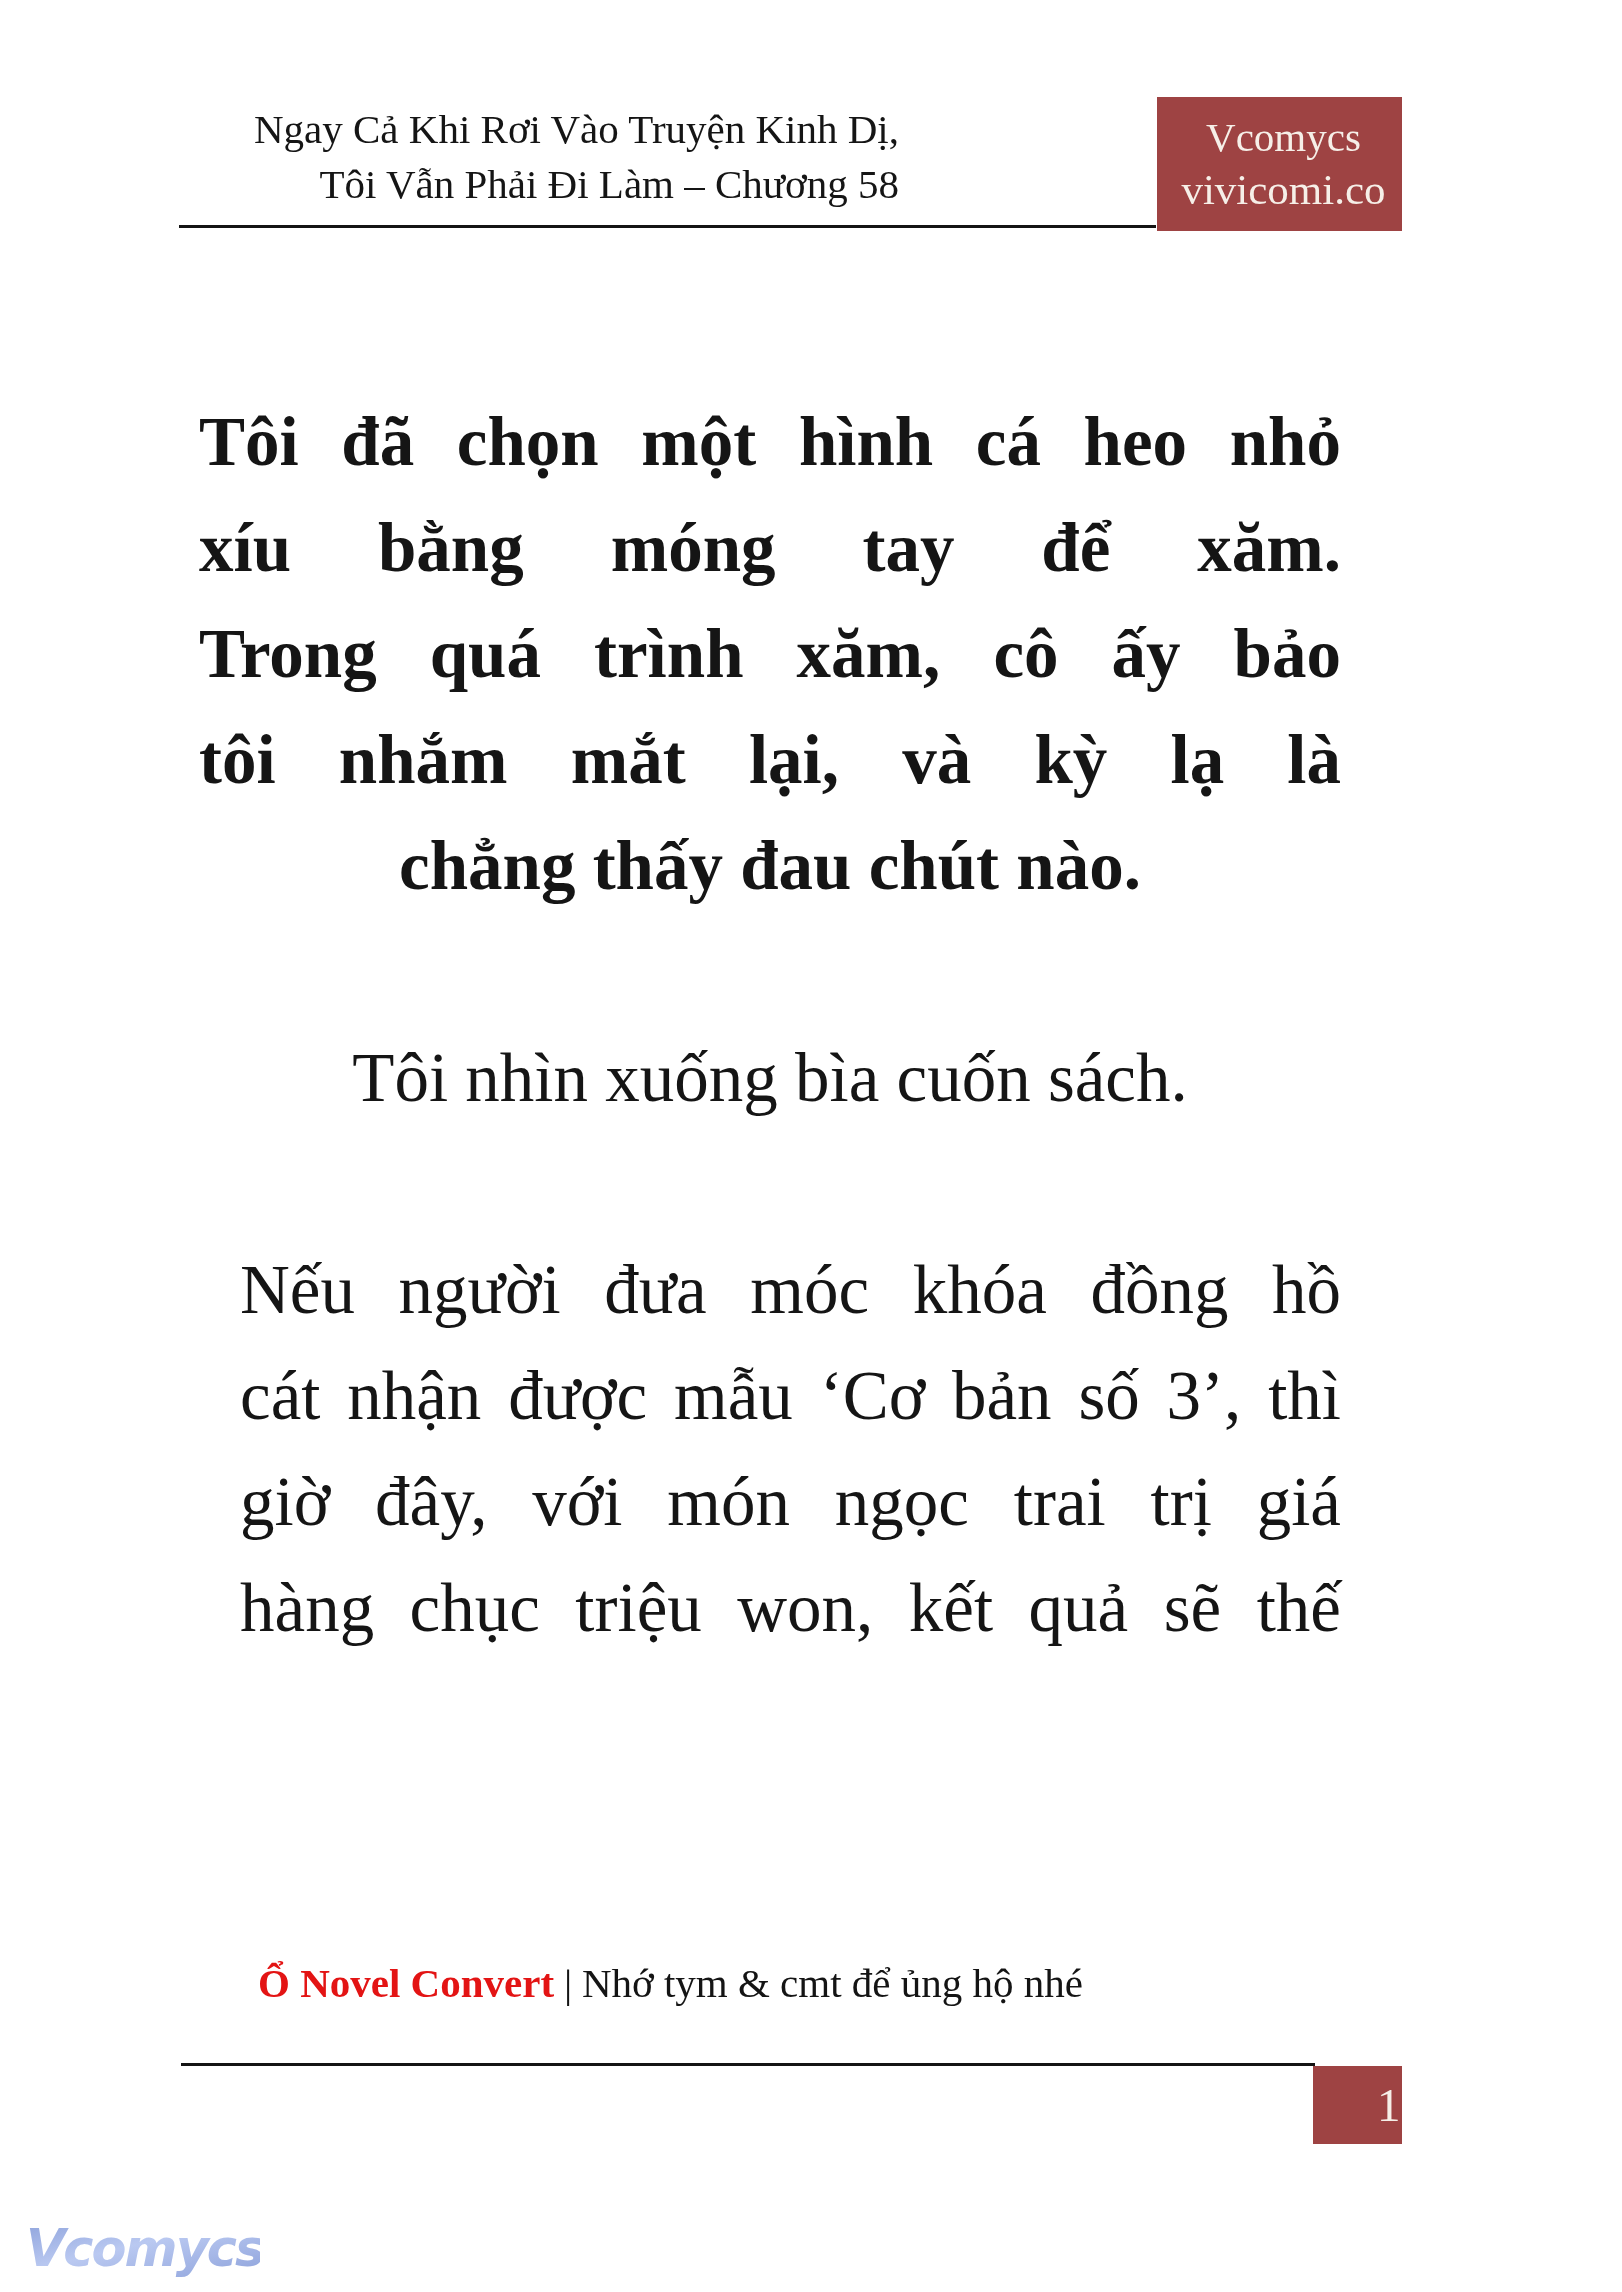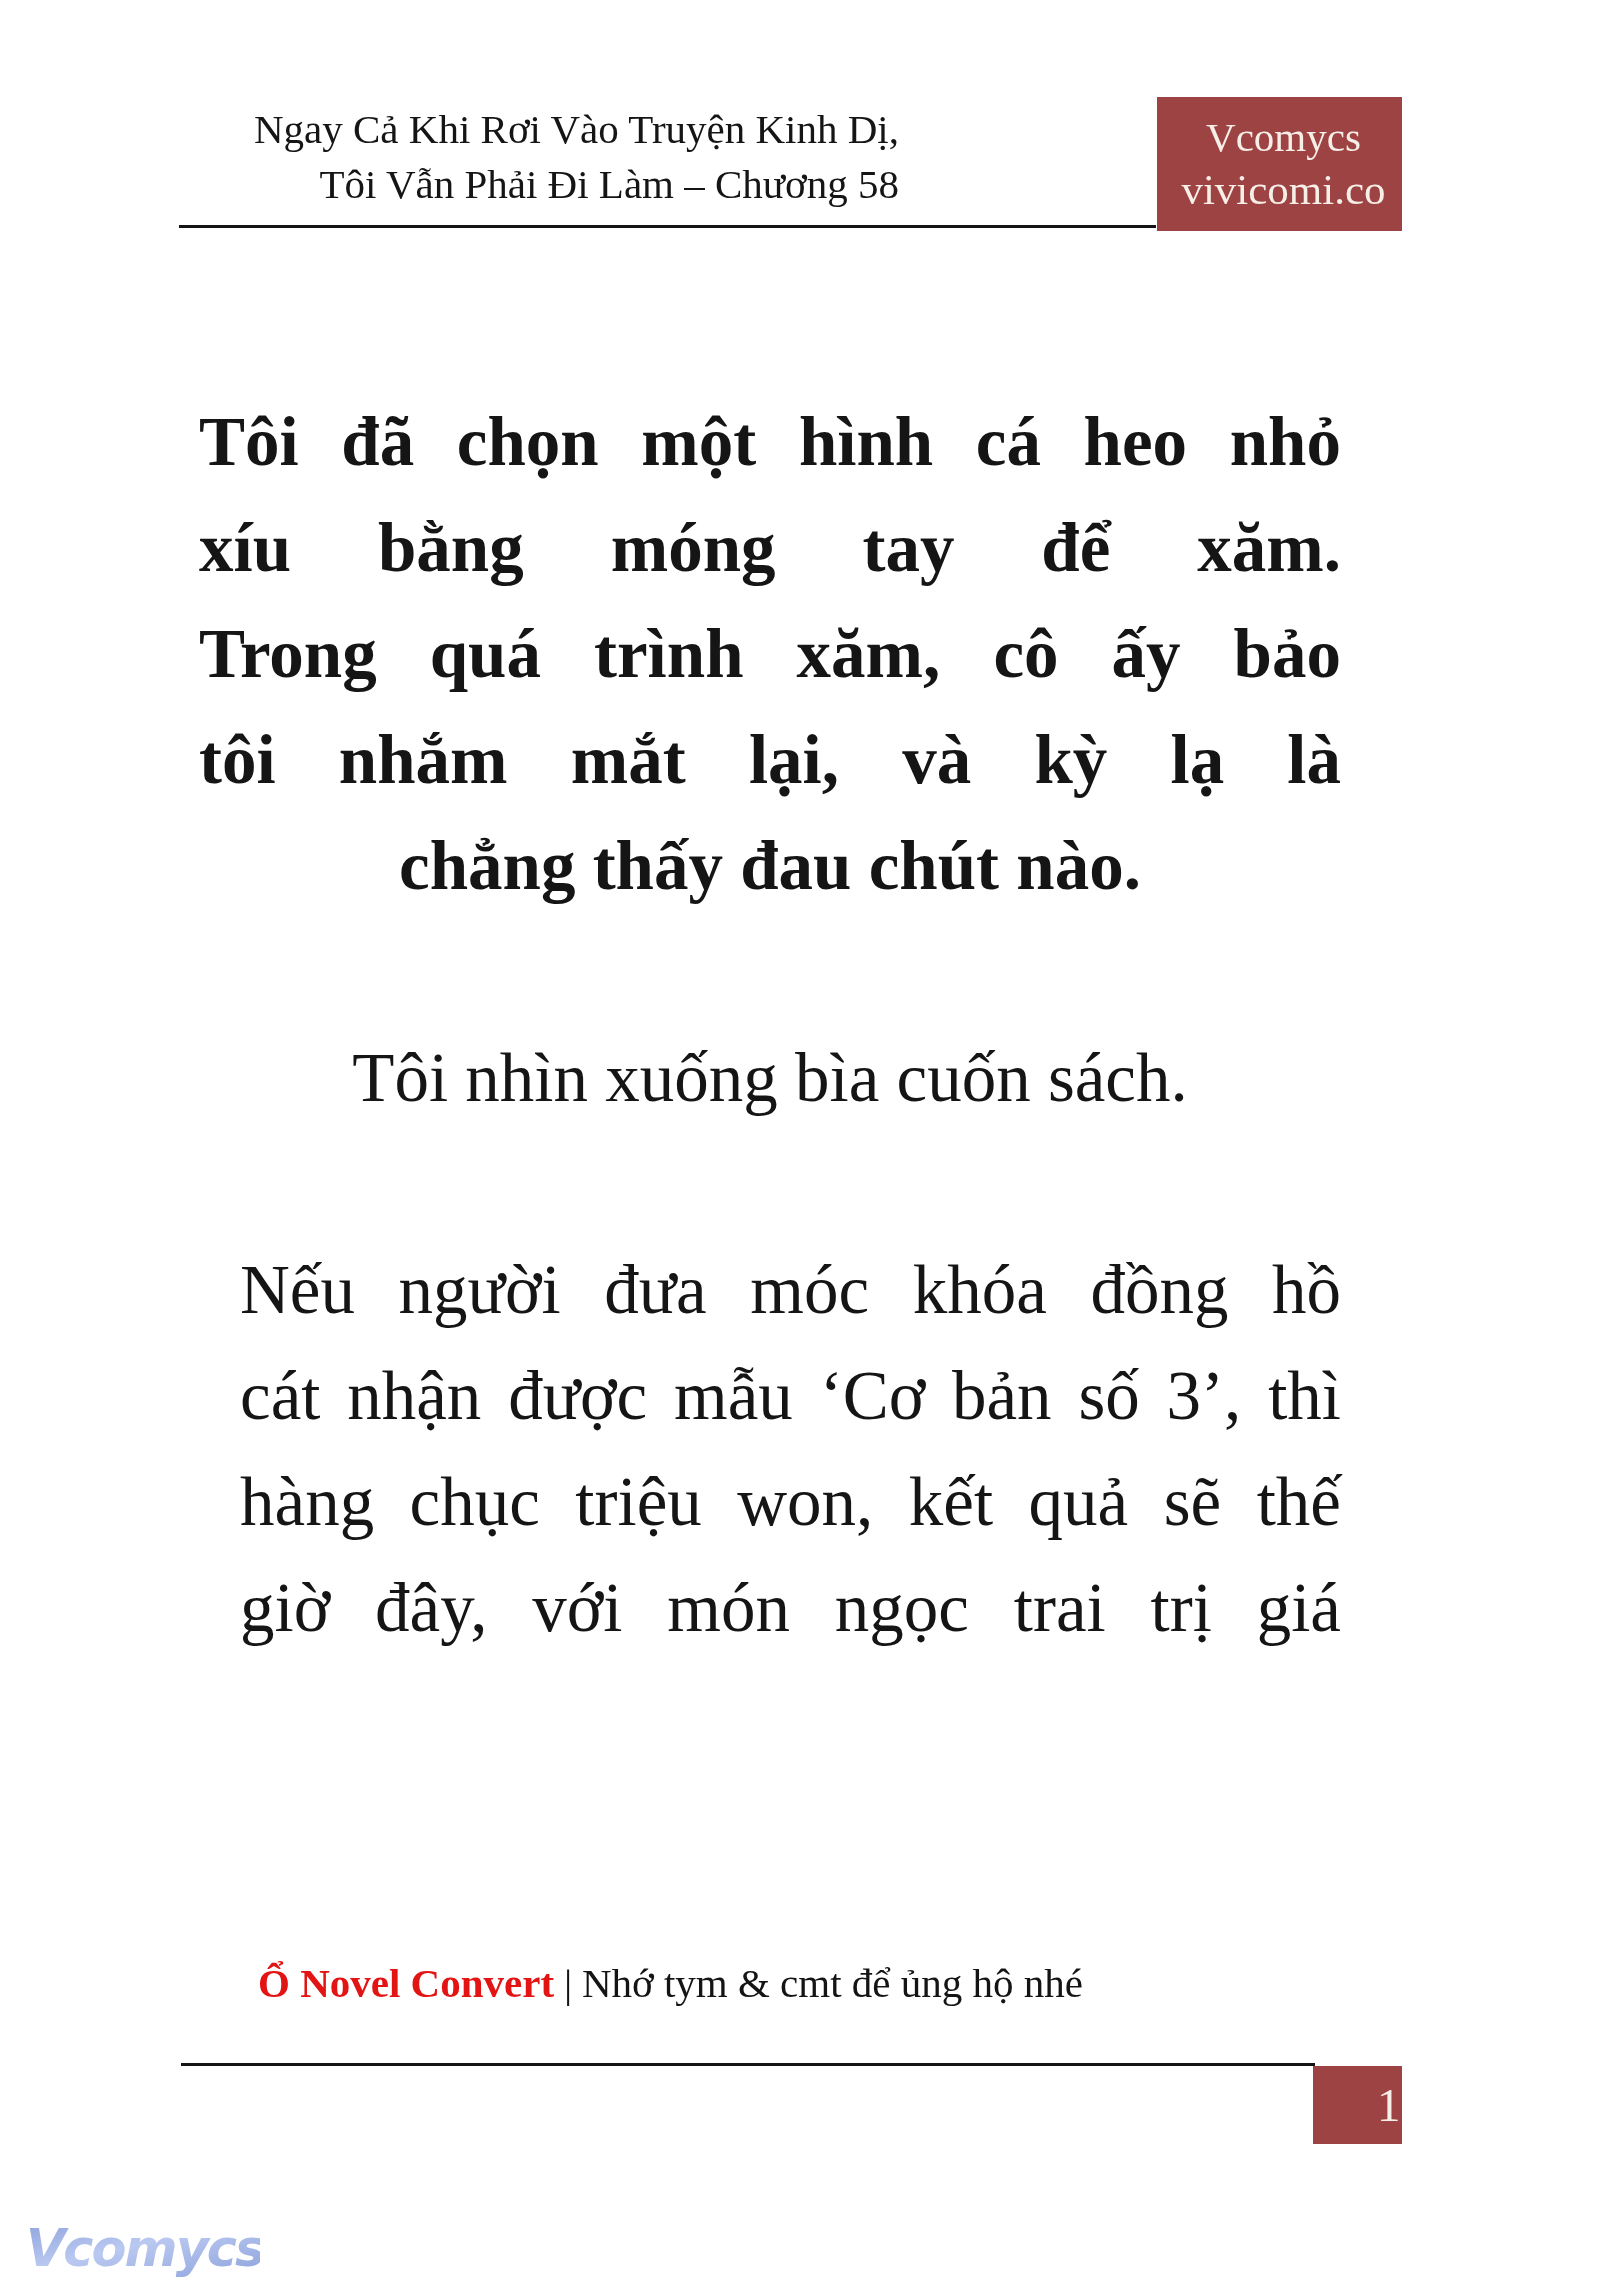--- a/index.html
+++ b/index.html
@@ -151,22 +151,22 @@
         <div class="line jfull">Trong quá trình xăm, cô ấy bảo</div>
         <div class="line jfull">tôi nhắm mắt lại, và kỳ lạ là</div>
         <div class="line">chẳng thấy đau chút nào.</div>
       </div>
       <div class="para">
         <div class="line">Tôi nhìn xuống bìa cuốn sách.</div>
       </div>
       <div class="para">
         <div class="line jfull">Nếu người đưa móc khóa đồng hồ</div>
         <div class="line jfull">cát nhận được mẫu ‘Cơ bản số 3’, thì</div>
+        <div class="line jfull">giờ đây, với món ngọc trai trị giá</div>
         <div class="line jfull">hàng chục triệu won, kết quả sẽ thế</div>
-        <div class="line jfull">giờ đây, với món ngọc trai trị giá</div>
       </div>
     </div>
 
   <div class="footer-rule"></div>
 
   <div class="footer-bar">
     <span class="footer-brand">Ổ Novel Convert</span><span class="footer-sep">|</span><span class="footer-message">Nhớ tym &amp; cmt để ủng hộ nhé</span>
   </div>
 
   <div class="page-number-box">

